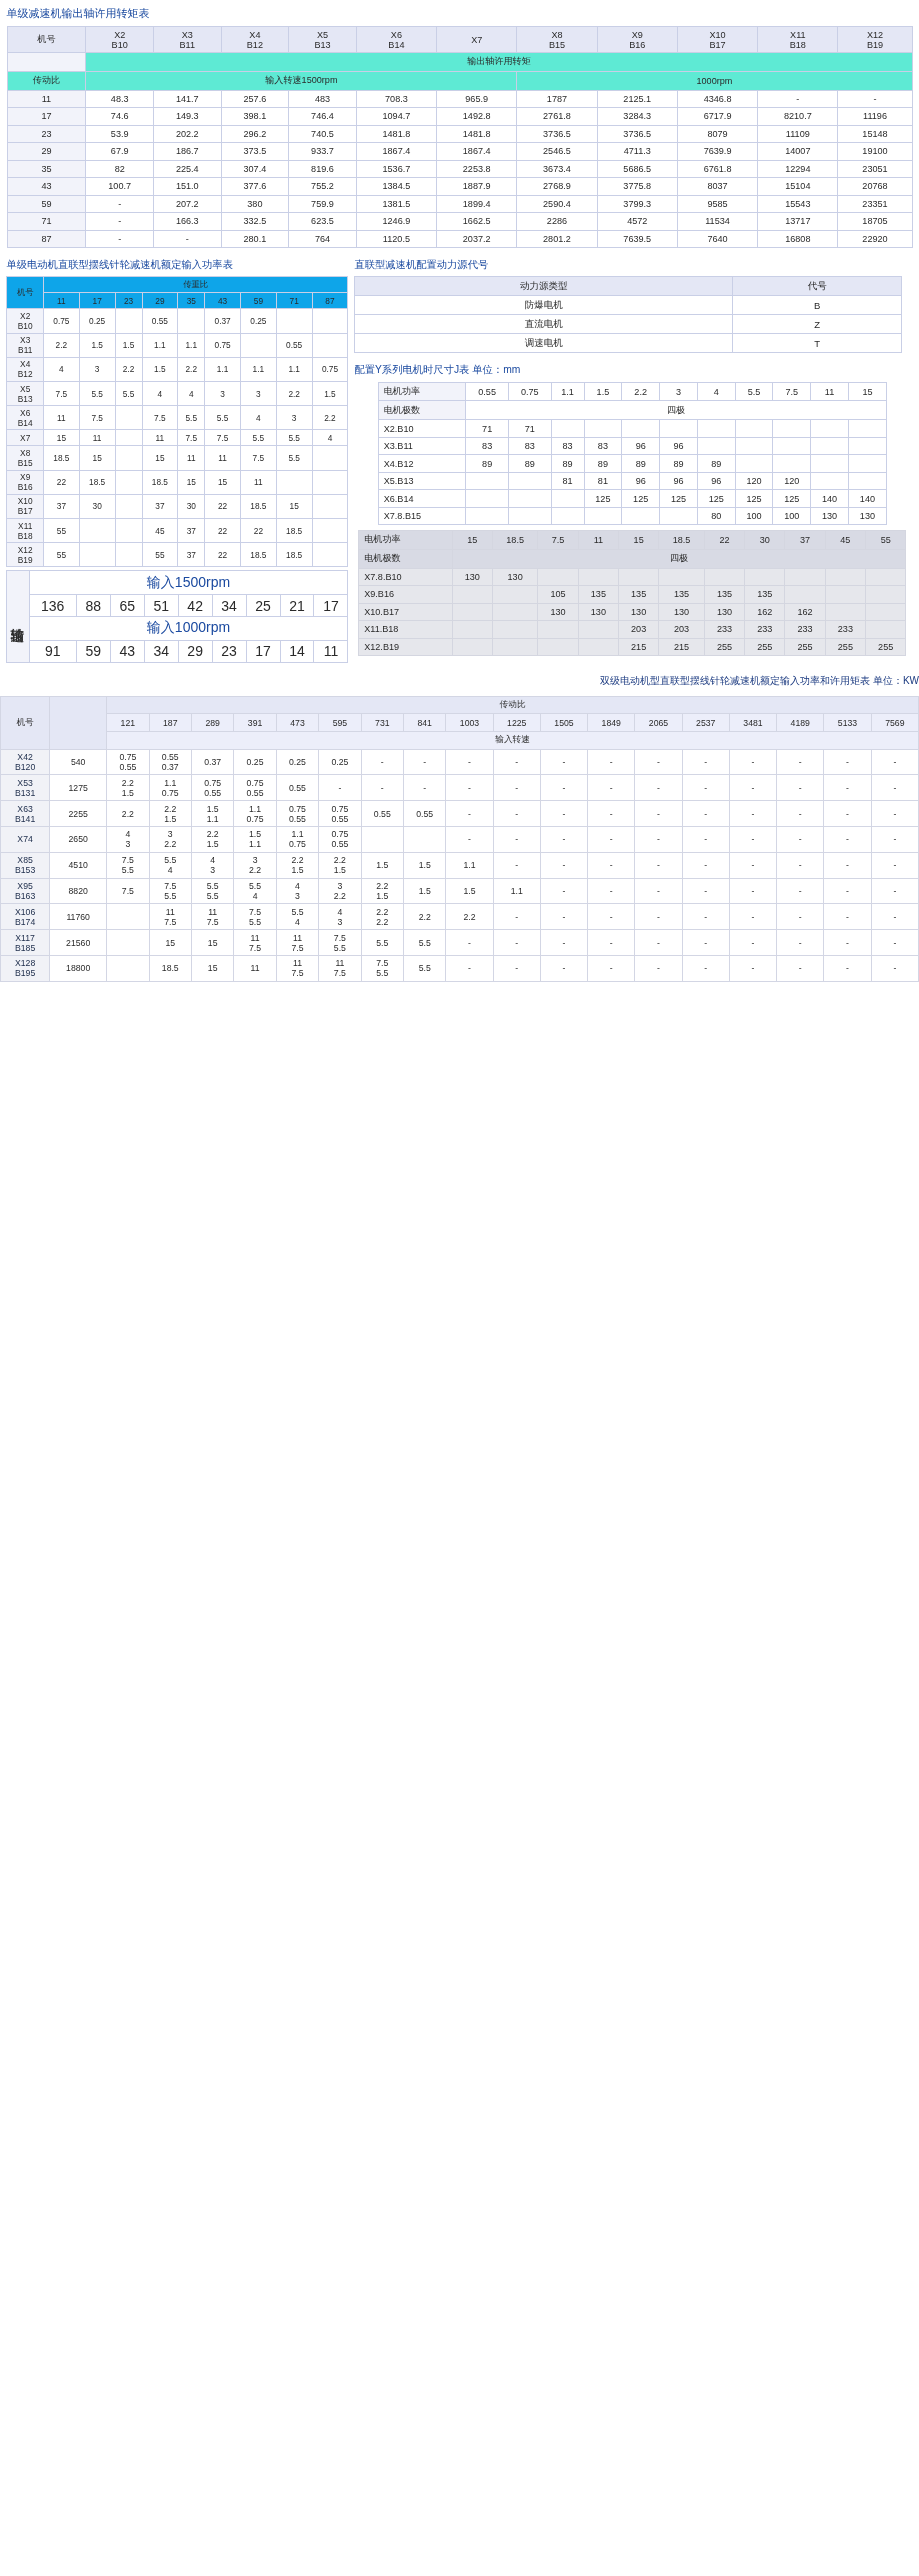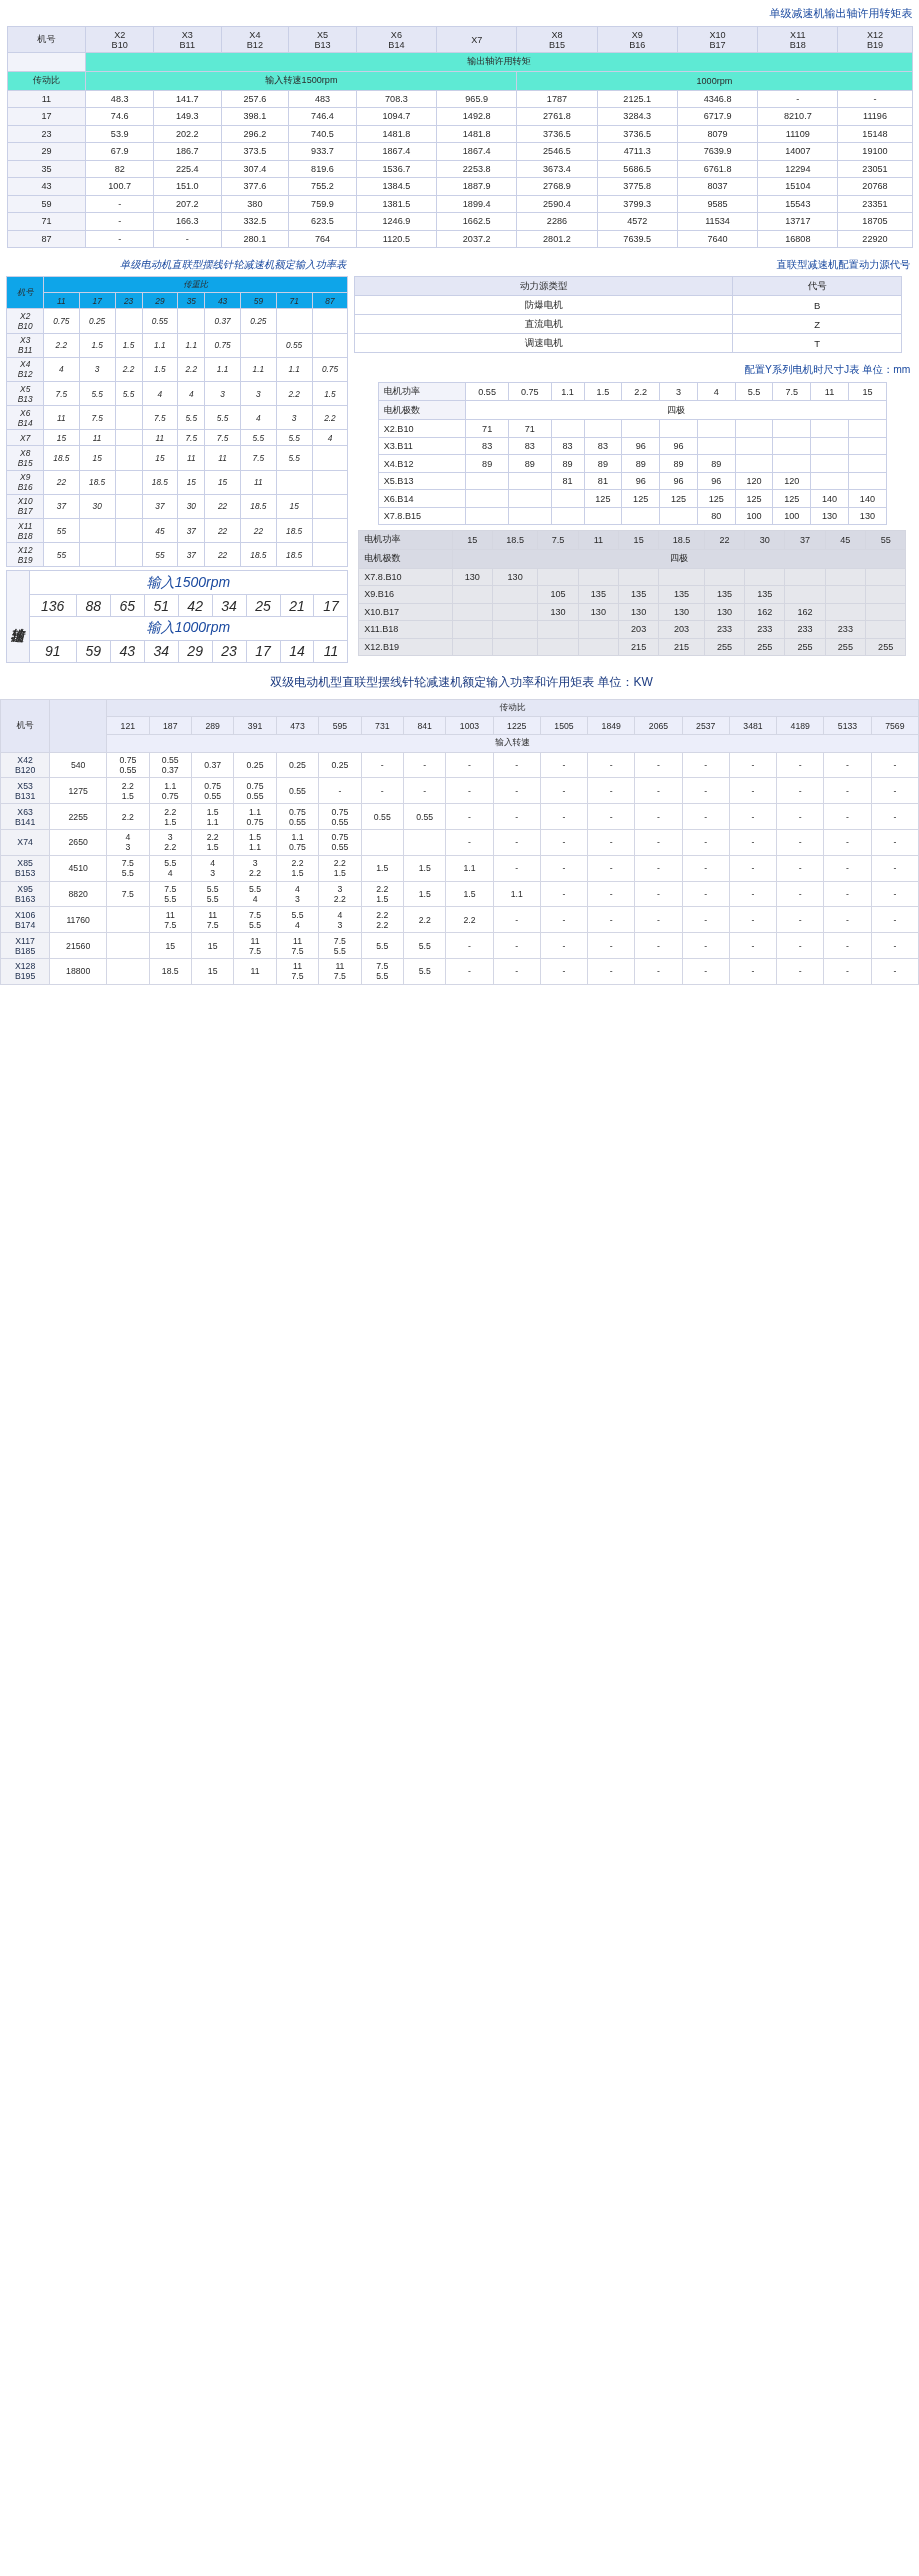--- a/index.html
+++ b/index.html
@@ -7,21 +7,21 @@
   body {
     width:919px;
     font-family: "Liberation Sans", "DejaVu Sans", sans-serif;
     background:#ffffff;
     color:#1a1a1a;
     font-size:9.5px;
   }
   .page { width:919px; position:relative; }
 
   .title {
-    text-align:right;
+    text-align:left;
     color:#1b4aa0;
     font-size:11px;
     padding:6.4px 0 4.8px 0;
   }
   .title.small { font-size:10.3px; }
 
   table { border-collapse:collapse; }
   .tbl { width:100%; }
   .tbl td, .tbl th {
     border:0.8px solid #c9cfe6;
@@ -35,21 +35,21 @@
   .hdr2 { background:#5eead4; color:#1b3a80; }
   .lbl { background:#f2f3fa; color:#22314f; }
 
   
   #sec1 { padding:0 6.4px; }
   #sec1 table { width:906px; margin:0 auto; }
   #sec1 td { height:17.5px; }
 
   
   .band { display:flex; align-items:flex-start; padding:3.2px 6.4px 0 6.4px; }
-  .col-left { width:340px;font-style:italic; }
+  .col-left { width:340px; }
   .col-right { width:556px; margin-left:8px; }
 
   #t2 { width:342px; }
   #t2 td { font-size:8.3px; padding:1.6px 0.8px; height:16px; }
   .ratio-head { background:#0ea5e9; color:#1b3a80; }
 
   #t3 { width:548px; }
   #t3 td { height:19px; font-size:9.5px;text-align:center; }
 
   #t4 { width:509px; margin:0 auto; }
@@ -59,21 +59,21 @@
   #t5 { width:548px; margin:4.8px auto 0 auto; }
   #t5 td { height:17.5px; font-size:9.1px; background:#e6e7ec; border:0.8px solid #d4d6e0; }
   #t5 .rowlbl { text-align:left; padding-left:4.8px; }
   #t5 .h { background:#d8dae4; }
   #tspeed { width:342px; }
   #tspeed td { height:16px; font-size:14px; }
   .vlabel { width:22px; background:#f2f3fa; color:#22314f; }
 
   
   .sec3-title {
-    text-align:center; color:#1b3a80; font-size:12px;
+    text-align:right; color:#1b3a80; font-size:10px;
     padding:11px 0 8px 4px;
   }
   #t6 { width:919px; }
   #t6 td { font-size:8.7px; height:17.5px; border:0.8px solid #d3d6e4; }
   #t6 .hdr { background:#e4e7f5; }
   #t6 .sub { background:#eceefa; }
   #t6 .rowlbl { background:#f1f2f7; color:#22314f; }
   .dash { color:#555; }
 </style>
 </head>

